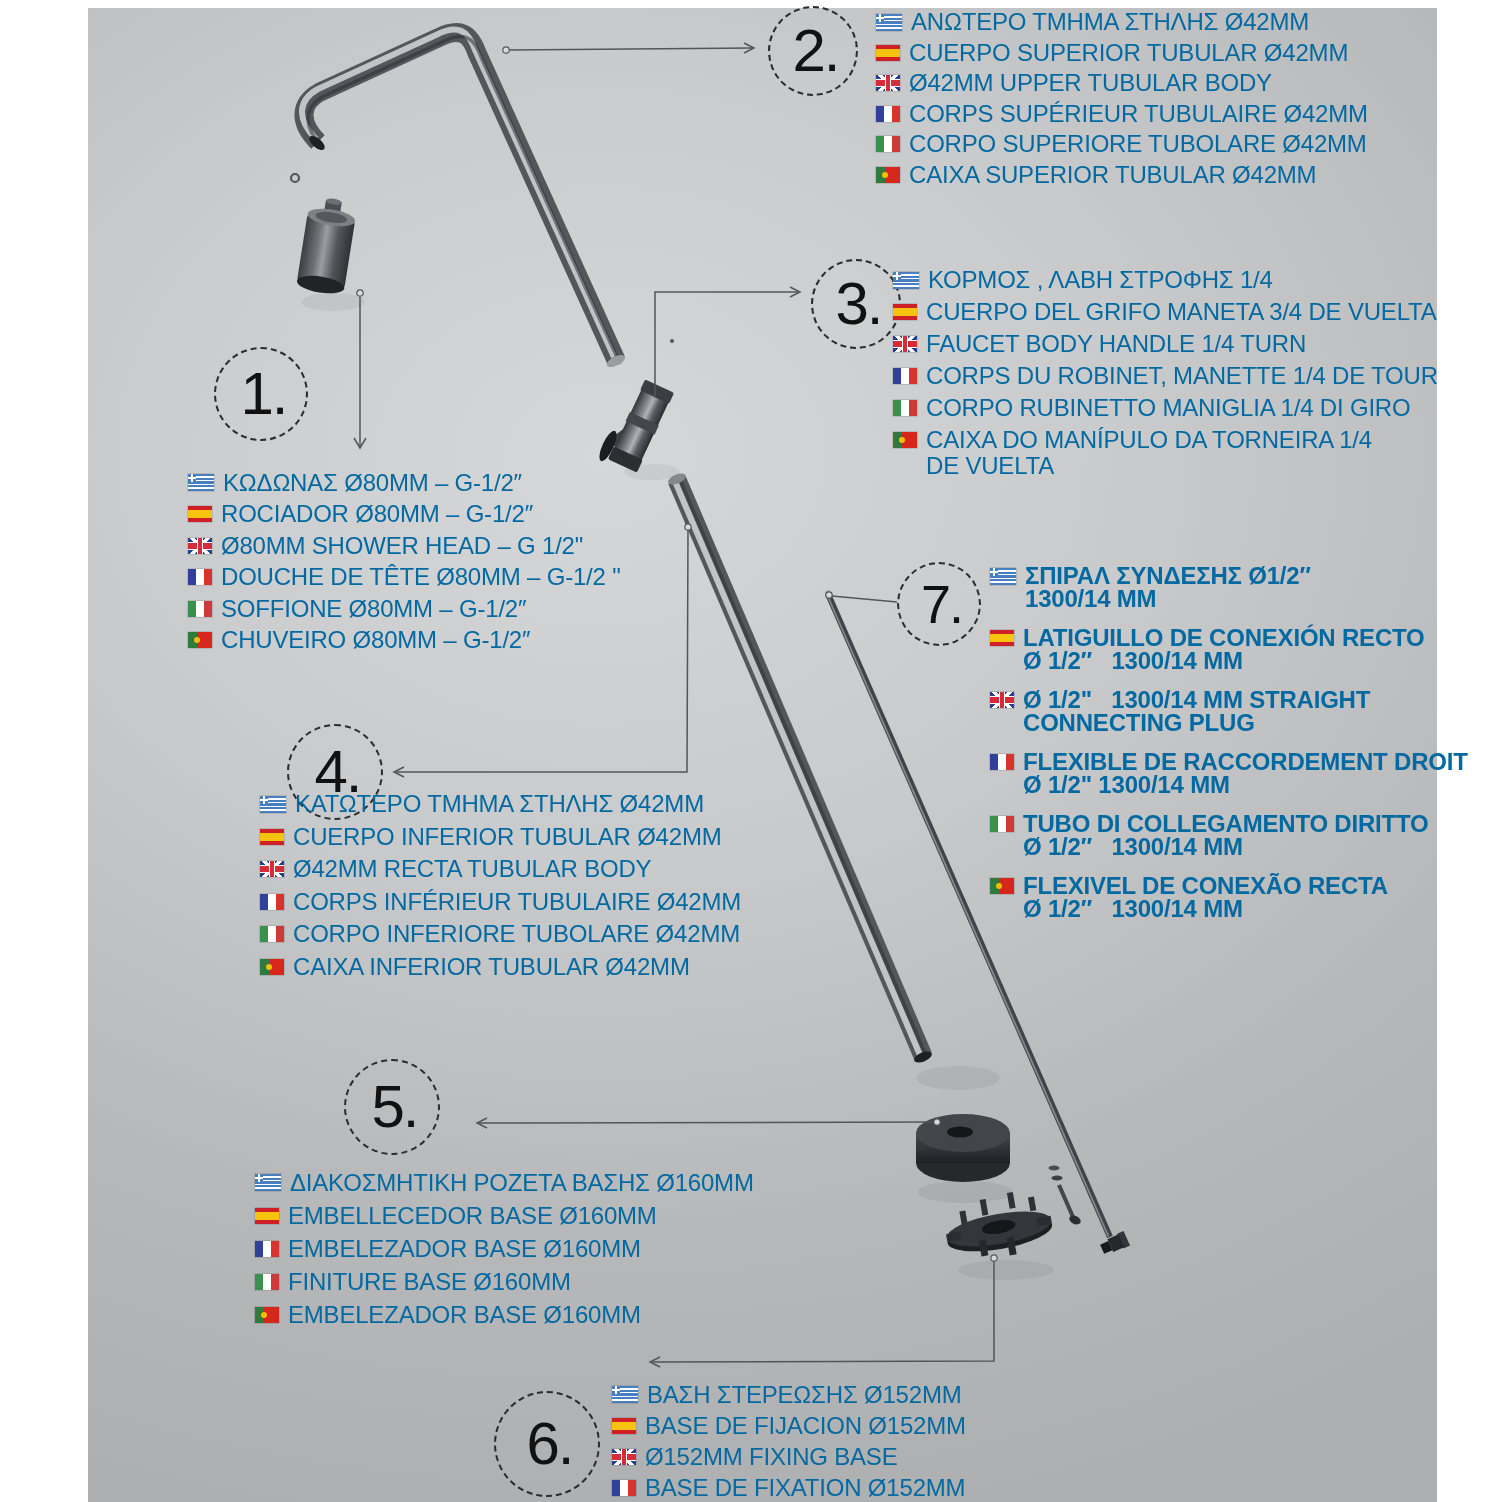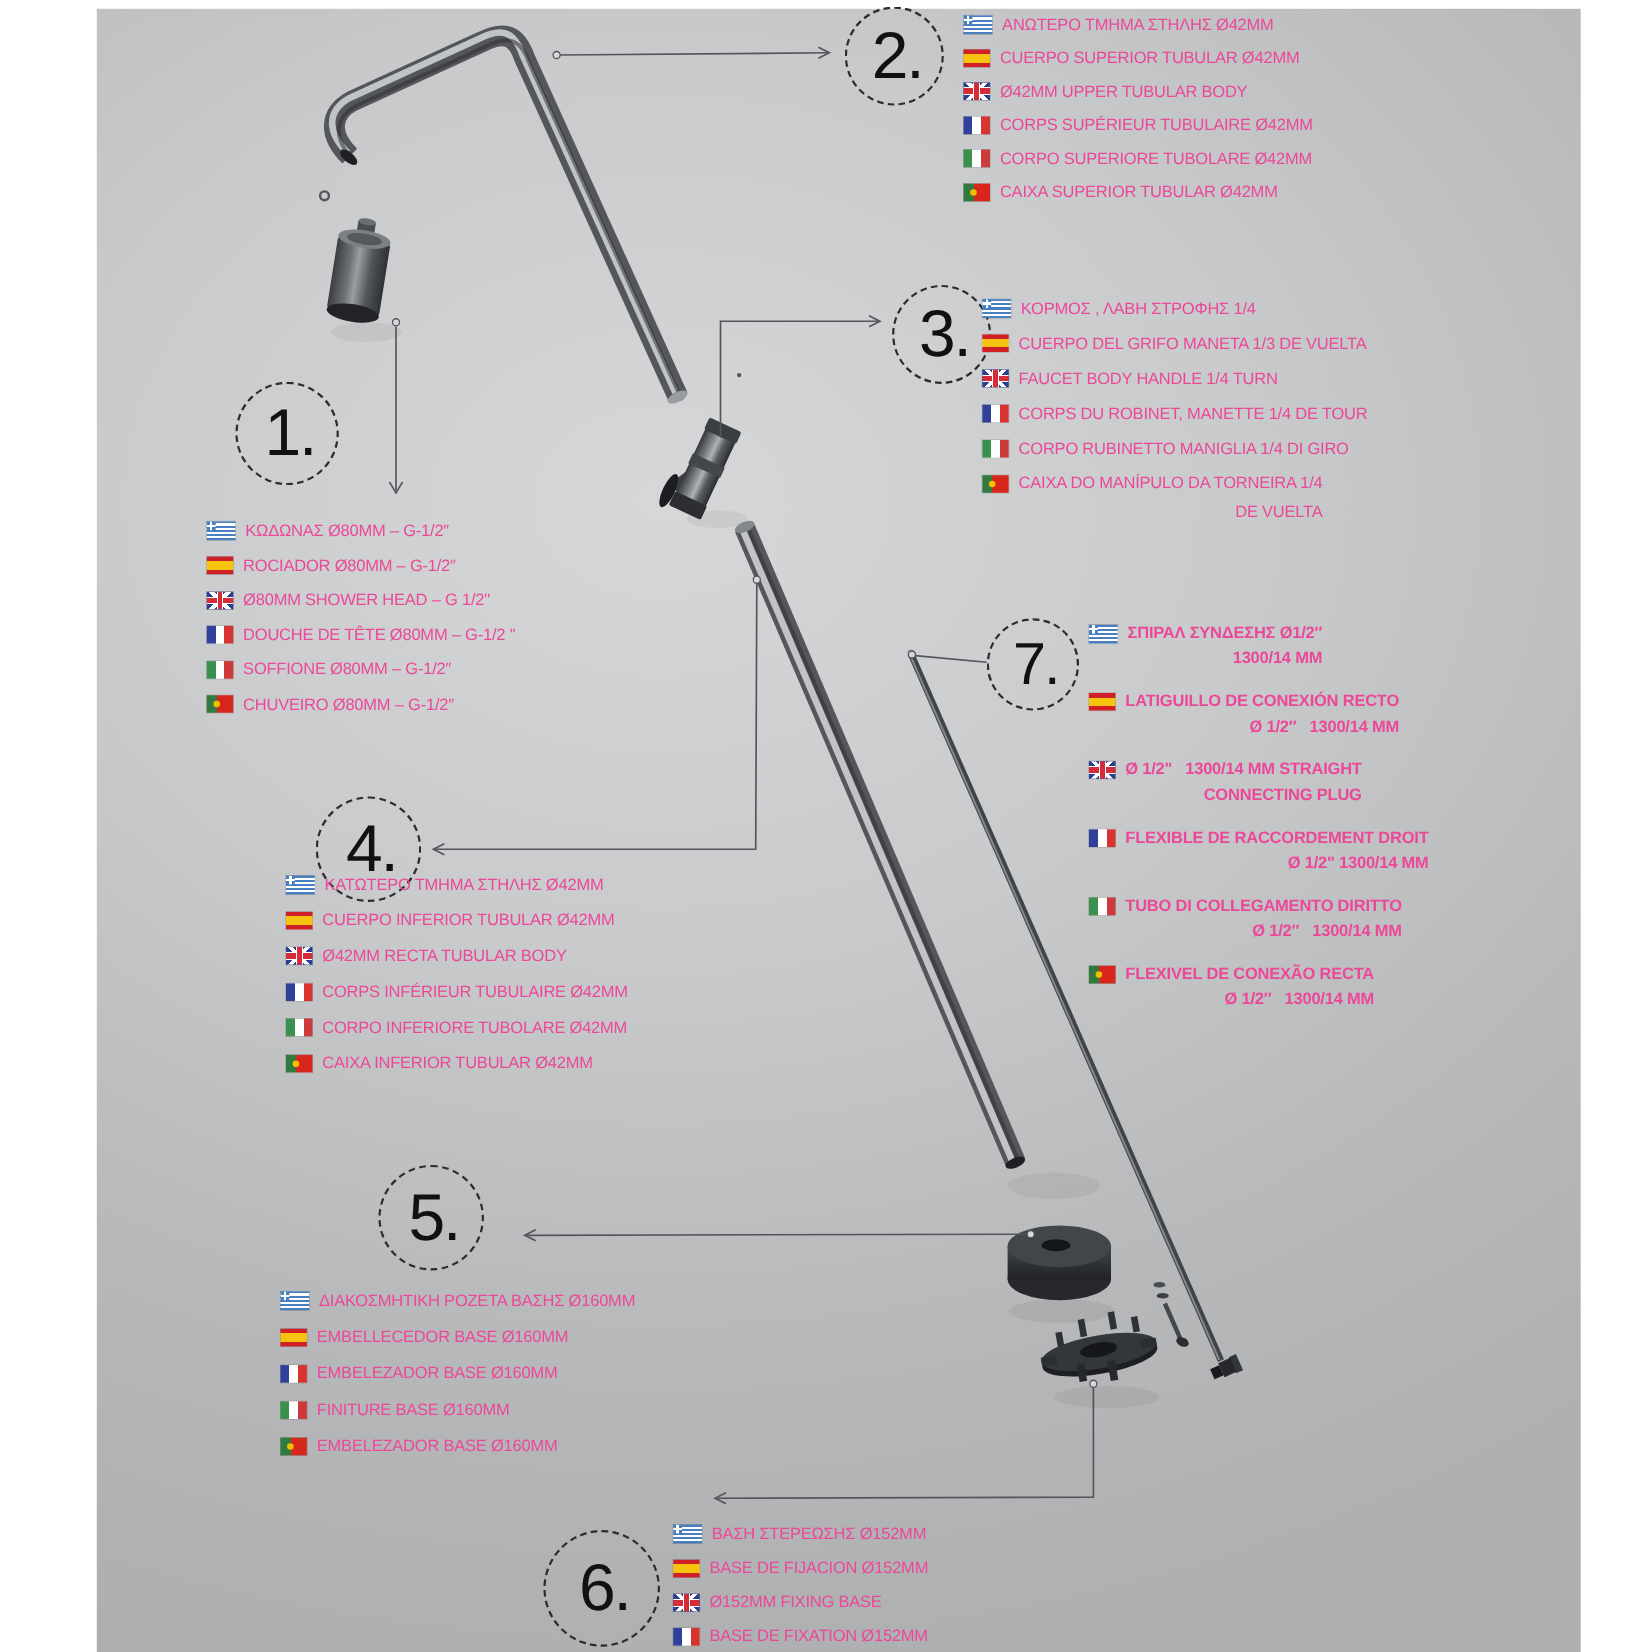--- a/index.html
+++ b/index.html
@@ -8,22 +8,22 @@
   .photo{position:absolute;left:88px;top:8px;width:1349px;height:1494px;
          background:radial-gradient(105% 72% at 38% 30%, #d6d7d8 0%, #c9cacc 38%, #b7b8ba 72%, #aeafb1 100%);}
   svg.diagram{position:absolute;left:0;top:0;width:1500px;height:1502px;pointer-events:none;}
   .circ{position:absolute;border:2px dashed #2c2c2c;border-radius:50%;
         display:flex;align-items:center;justify-content:center;box-sizing:border-box;}
   .circ span{font-size:60px;line-height:1;color:#111;padding-left:5px;letter-spacing:-2px;}
   .lbl{position:absolute;display:flex;flex-direction:column;}
   .row{display:flex;align-items:center;height:var(--rh,32px);}
   .row.two{height:auto;align-items:flex-start;margin-top:3px;}
   .row.two .flag{margin-top:5px;}
-  .txt{font-size:15px;color:#ec4899;white-space:pre;letter-spacing:-0.2px;}
-  .lines{display:flex;flex-direction:column;text-align:right;}
+  .txt{font-size:24px;color:#0369a1;white-space:pre;letter-spacing:-0.2px;}
+  .lines{display:flex;flex-direction:column;}
   .lines .txt{line-height:26px;}
   .p7 .row{height:auto;align-items:flex-start;margin-bottom:16px;font-weight:bold;}
   .p7 .flag{margin-top:4px;}
   .p7 .lines .txt{line-height:23px;}
   .flag{position:relative;width:24px;height:16px;flex:none;margin-right:9px;overflow:hidden;
         box-shadow:0 0 0 .5px rgba(0,0,0,.22);}
   .f-gr{width:26px;height:17px;
         background:linear-gradient(to bottom,#477fc1 0 11%,#fff 11% 22%,#477fc1 22% 33%,#fff 33% 44%,
                    #477fc1 44% 56%,#fff 56% 67%,#477fc1 67% 78%,#fff 78% 89%,#477fc1 89%);}
   .f-gr::before{content:"";position:absolute;left:0;top:0;width:8px;height:8px;
@@ -270,21 +270,21 @@
       </div>
   </div>
 
   <div class="lbl" style="left:893px;top:264px;--rh:32px">
     <div class="row">
         <span class="flag f-gr"></span>
         <span class="txt">ΚΟΡΜΟΣ , ΛΑΒΗ ΣΤΡΟΦΗΣ 1/4</span>
       </div>
     <div class="row">
         <span class="flag f-es"></span>
-        <span class="txt">CUERPO DEL GRIFO MANETA 1/3 DE VUELTA</span>
+        <span class="txt">CUERPO DEL GRIFO MANETA 3/4 DE VUELTA</span>
       </div>
     <div class="row">
         <span class="flag f-uk"></span>
         <span class="txt">FAUCET BODY HANDLE 1/4 TURN</span>
       </div>
     <div class="row">
         <span class="flag f-fr"></span>
         <span class="txt">CORPS DU ROBINET, MANETTE 1/4 DE TOUR</span>
       </div>
     <div class="row">

